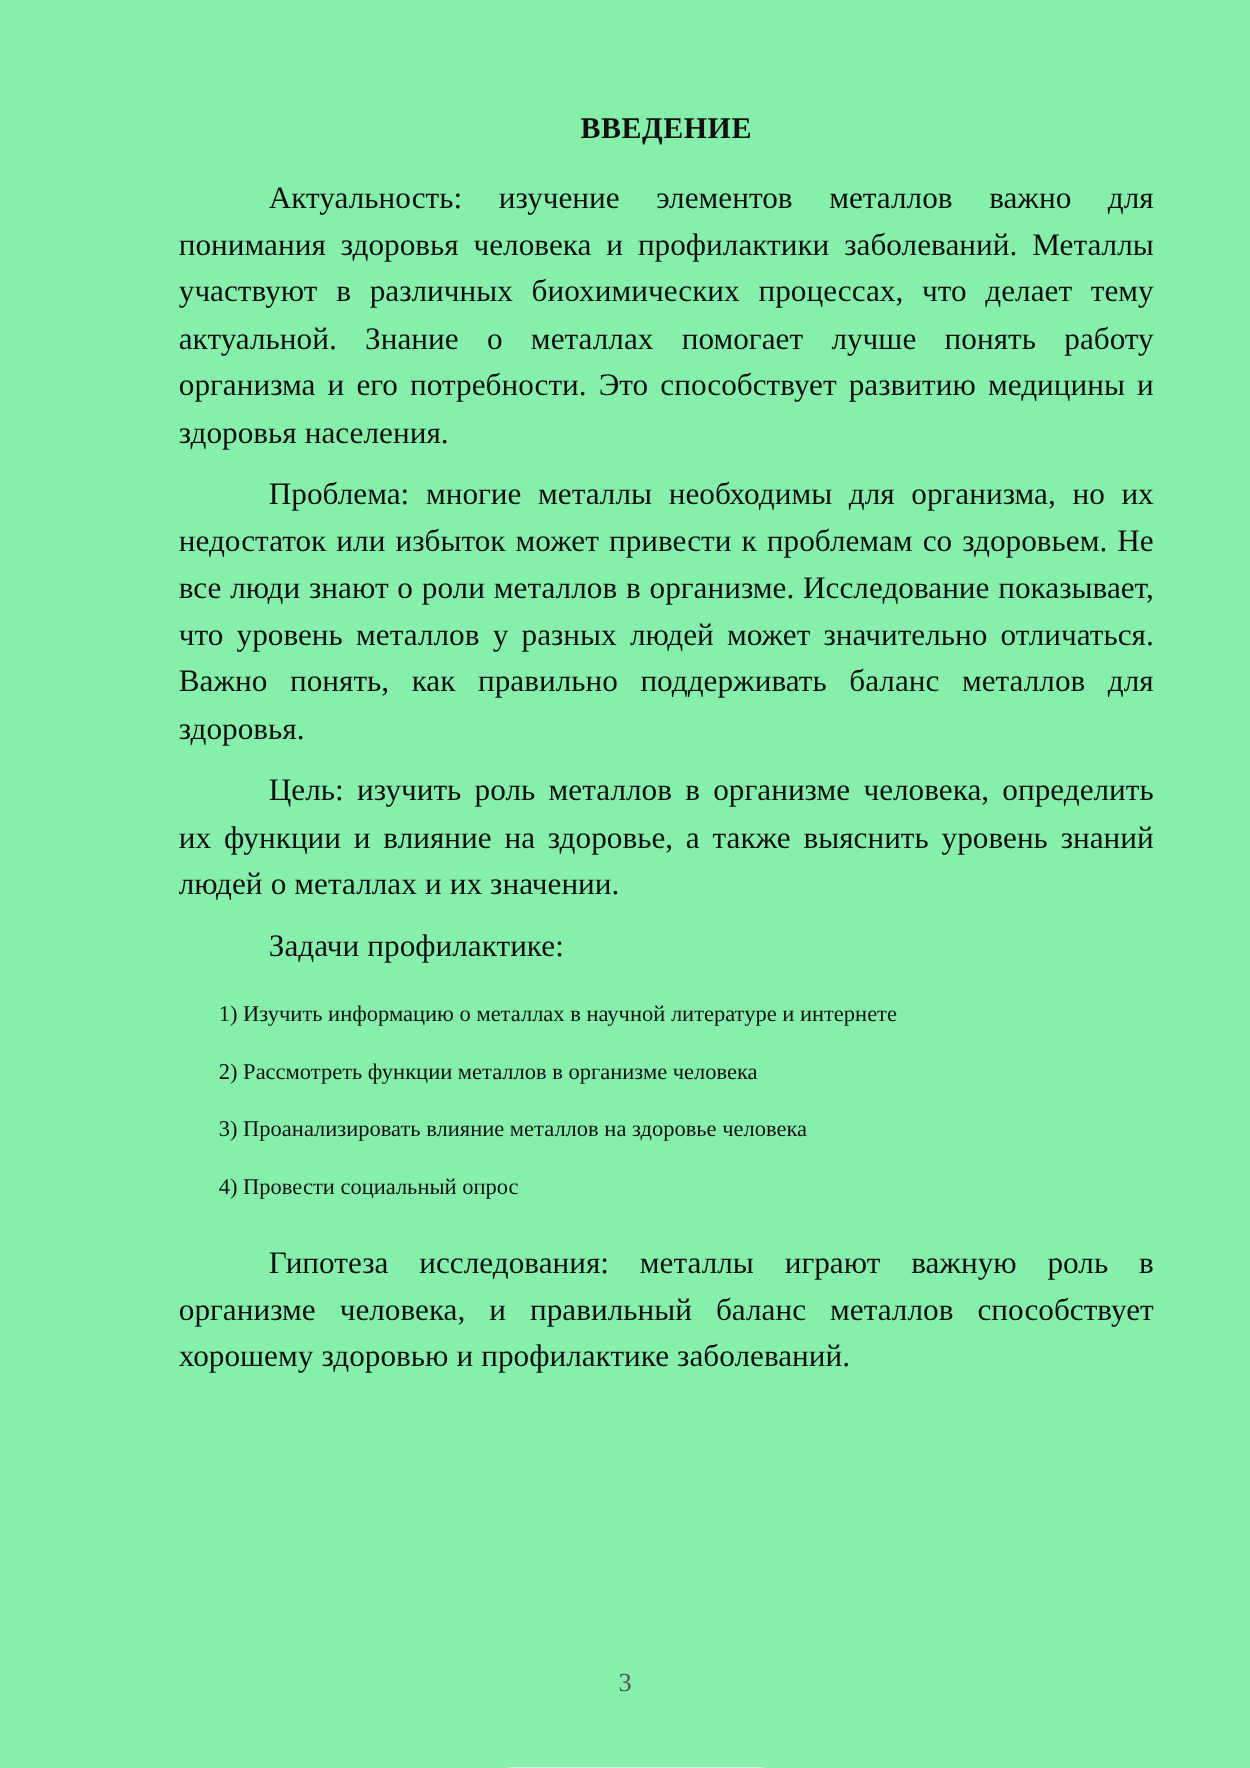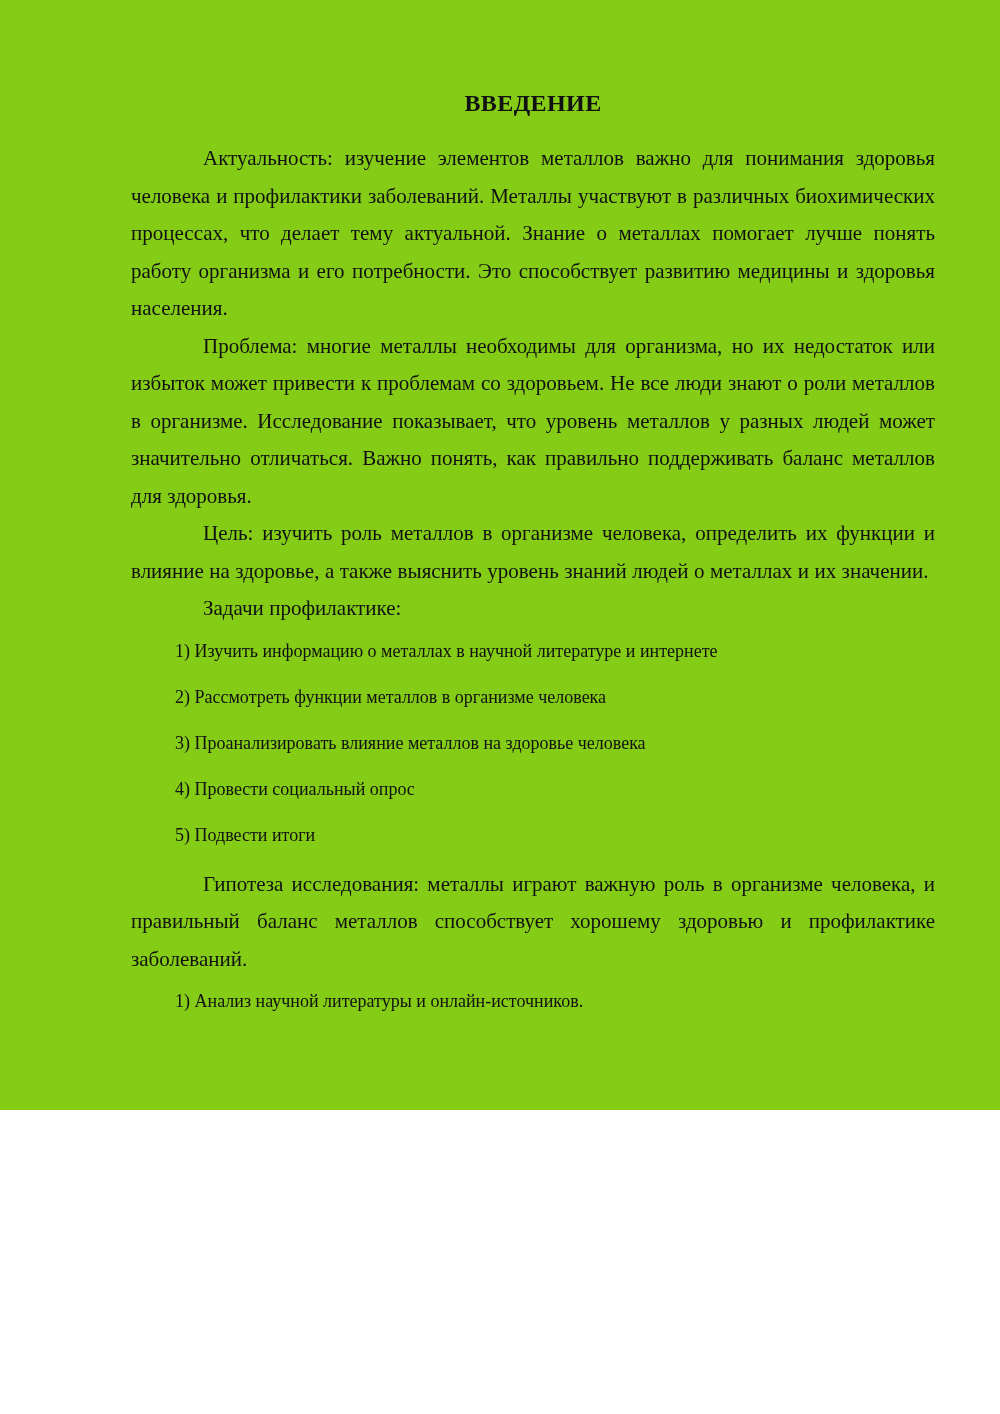--- a/index.html
+++ b/index.html
@@ -4,48 +4,48 @@
 <title>ВВЕДЕНИЕ</title>
 <style>
   html, body {
     margin: 0;
     padding: 0;
     background: #ffffff;
   }
   .page {
     position: relative;
     width: 1000px;
-    height: 1110px;
-    background: #84cc16;
+    height: 1414px;
+    background: #86efac;
     overflow: hidden;
     font-family: "Liberation Serif", "DejaVu Serif", serif;
     color: #111111;
     box-sizing: border-box;
   }
   .content {
     position: absolute;
     left: 131px;
     top: 88px;
     width: 804px;
   }
   .doc-title {
     font-size: 24px;
     font-weight: bold;
     text-align: center;
     letter-spacing: 0.4px;
     margin: 0 0 22px 0;
     line-height: 30px;
   }
   .para {
-    font-size: 21px;
+    font-size: 25px;
     line-height: 37.5px;
     text-align: justify;
     text-justify: inter-word;
     text-indent: 72px;
-    margin: 0;
+    margin: 12px;
     hyphens: none;
     word-spacing: 0.2px;
   }
   
   .para + .para {
     margin-top: 0;
   }
   .list {
     list-style: none;
     margin: 0;
@@ -87,31 +87,27 @@
 
     <p class="para">Цель: изучить роль металлов в организме человека, определить их функции и влияние на здоровье, а также выяснить уровень знаний людей о металлах и их значении.</p>
 
     <p class="para">Задачи профилактике:</p>
 
     <ul class="list">
       <li class="list-item">1) Изучить информацию о металлах в научной литературе и интернете</li>
       <li class="list-item">2) Рассмотреть функции металлов в организме человека</li>
       <li class="list-item">3) Проанализировать влияние металлов на здоровье человека</li>
       <li class="list-item">4) Провести социальный опрос</li>
-      <li class="list-item">5) Подвести итоги</li>
     </ul>
 
     <div class="spacer-sm"></div>
 
 
 
     <p class="para">Гипотеза исследования: металлы играют важную роль в организме человека, и правильный баланс металлов способствует хорошему здоровью и профилактике заболеваний.</p>
 
 
-    <ul class="list">
-      <li class="list-item">1) Анализ научной литературы и онлайн-источников.</li>
-    </ul>
 
   </div>
 
   <div class="page-number">3</div>
 
 </div>
 
 </body></html>

